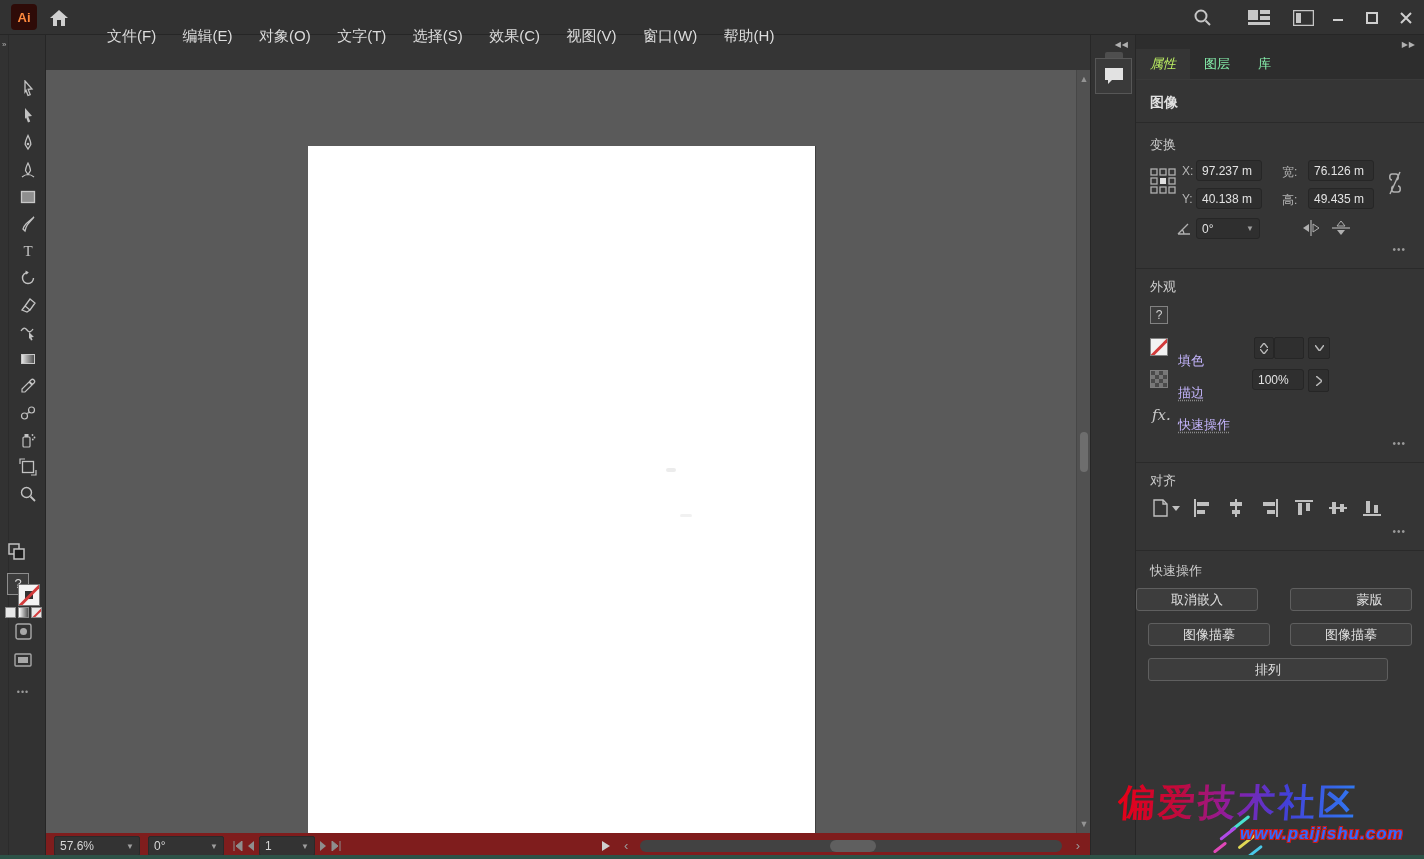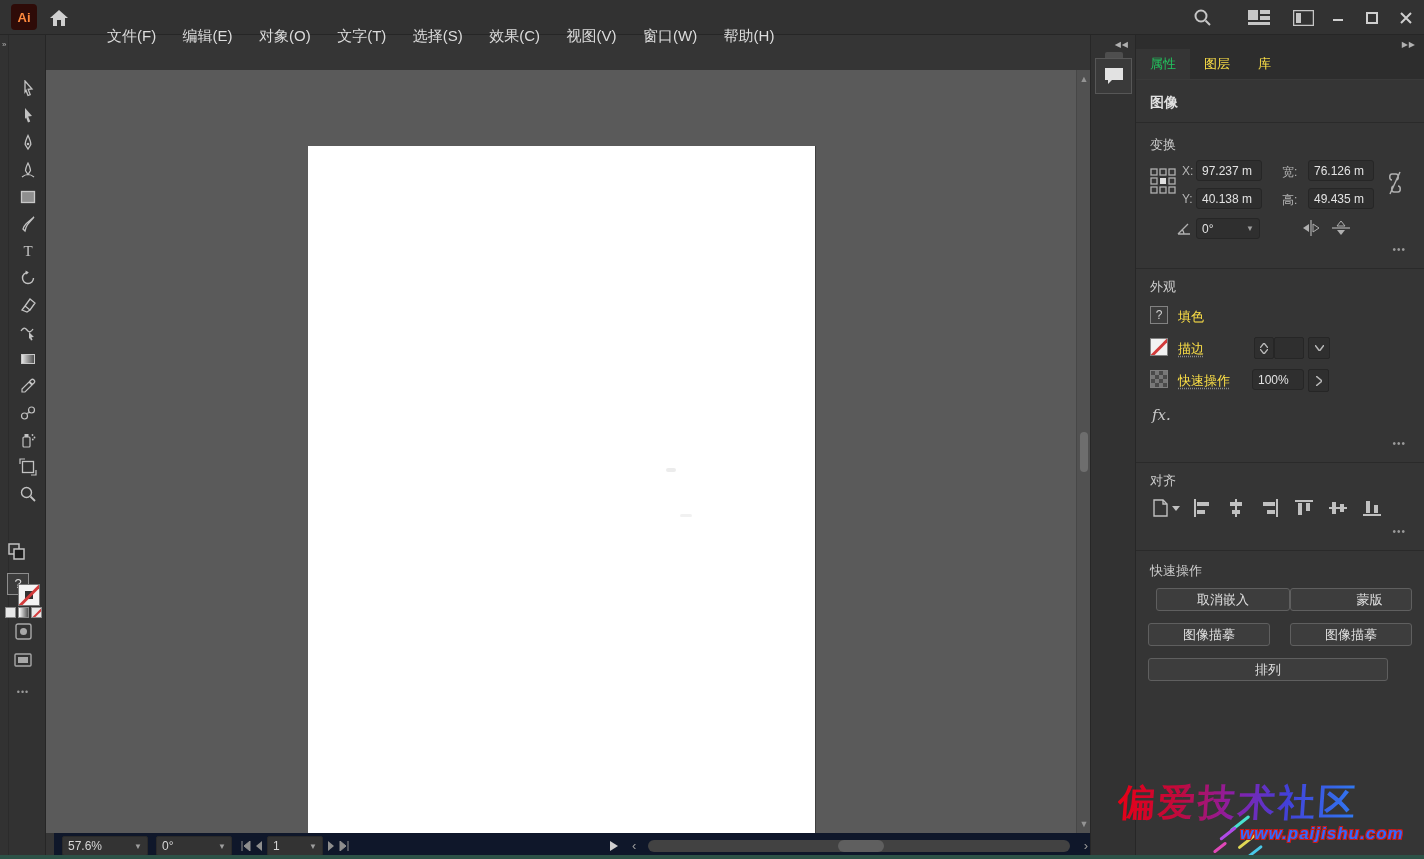--- a/index.html
+++ b/index.html
@@ -43,60 +43,60 @@
 
   
   #canvas { position:absolute; left:46px; top:70px; width:1044px; height:763px; background:#5a5a5a; overflow:hidden; }
   .page { position:absolute; left:262px; top:76px; width:507px; height:687px; background:#ffffff; box-shadow:1px 0 0 #3f3f3f; }
   .artifact { position:absolute; background:#dcdcdc; border-radius:2px; }
   #vscroll { position:absolute; right:0; top:0; width:14px; height:763px; background:#515151; border-left:1px solid #474747; }
   #vscroll .thumb { position:absolute; left:3px; top:362px; width:8px; height:40px; background:#6e6e6e; border-radius:4px; }
   .sc-arrow { position:absolute; left:0; width:14px; height:14px; display:flex; align-items:center; justify-content:center; color:#949494; font-size:9px; }
 
   
-  #statusbar { position:absolute; left:54px; top:833px; width:1044px; height:26px; background:#0f172a; }
+  #statusbar { position:absolute; left:46px; top:833px; width:1044px; height:26px; background:#7f1d1d; }
   .sb-select { position:absolute; top:3px; height:20px; background:#333333; border:1px solid #2a2a2a; border-radius:2px; color:#d6d6d6; font-size:12px; display:flex; align-items:center; padding:0 5px; }
   .sb-select .caret { margin-left:auto; color:#9e9e9e; font-size:8px; }
   .sb-nav { position:absolute; left:186px; top:3px; height:20px; display:flex; align-items:center; gap:4px; color:#8e8e8e; }
   .sb-nav svg { display:block; }
   .sb-status { position:absolute; left:380px; top:0; width:200px; height:26px; line-height:26px; text-align:center; font-size:13px; color:#c9c9c9;margin-top:37px; }
   .sb-play { position:absolute; left:556px; top:8px; width:0; height:0; border-left:8px solid #cfcfcf; border-top:5px solid transparent; border-bottom:5px solid transparent; }
   .sb-chev { position:absolute; top:0; height:26px; line-height:26px; color:#9a9a9a; font-size:13px; }
   #htrack { position:absolute; left:594px; right:28px; top:7px; height:12px; background:#424242; border-radius:6px; }
   #htrack .thumb { position:absolute; left:190px; top:0; width:46px; height:12px; background:#5f5f5f; border-radius:6px; }
 
   
   #dock { position:absolute; left:1090px; top:35px; width:46px; height:824px; background:#323232; border-left:1px solid #272727; border-right:1px solid #272727; }
   #dock .collapse-glyph { position:absolute; top:5px; right:6px; }
   .dock-nub { position:absolute; left:14px; top:17px; width:18px; height:6px; background:#4e4e4e; border-radius:2px 2px 0 0; }
   .comment-btn { position:absolute; left:4px; top:23px; width:37px; height:36px; background:#3a3a3a; border:1px solid #575757; display:flex; align-items:center; justify-content:center; }
 
   
   #props { position:absolute; left:1136px; top:35px; width:288px; height:824px; background:#2d2d2d; }
   #props .collapse-glyph { position:absolute; top:5px; right:8px; }
   #ptabs { position:absolute; left:0; top:14px; width:288px; height:30px; background:#2d2d2d; display:flex; }
-  .ptab { padding:0 14px; line-height:30px; font-size:13px; color:#fde047; }
-  .ptab.active { background:#353535; color:#22c55e; }
+  .ptab { padding:0 14px; line-height:30px; font-size:13px; color:#86efac; }
+  .ptab.active { background:#353535; color:#bef264;font-style:italic; }
   #pcontent { position:absolute; left:0; top:44px; width:288px; height:780px; background:#353535; border-top:1px solid #3a3a3a; }
   .sec-title { position:absolute; left:14px; font-size:13px; color:#cdcdcd; }
   .sep { position:absolute; left:0; width:288px; height:1px; background:#2a2a2a; }
   .flabel { position:absolute; font-size:12px; color:#b5b5b5; }
   .field { position:absolute; height:21px; background:#2f2f2f; border:1px solid #262626; border-radius:3px; color:#e3e3e3; font-size:12px; font-family:"Liberation Sans",sans-serif; padding:0 5px; }
   input.field { outline:none; }
   .dots { position:absolute; right:18px; color:#9a9a9a; font-size:10px; letter-spacing:1px; }
   .obj-type { position:absolute; left:14px; top:14px; font-size:14px; font-weight:600; color:#e0e0e0; }
   .app-swatch { position:absolute; left:14px; width:18px; height:18px; }
   .sw-unknown { background:#3c3c3c; border:1px solid #828282; color:#d0d0d0; font-size:12px; text-align:center; line-height:17px; }
   .sw-none { background:#f2f2f2; border:1px solid #828282; overflow:hidden; }
   .sw-none .slash { position:absolute; left:-4px; top:7px; width:26px; height:3px; background:#d23b3b; transform:rotate(-45deg); }
   .sw-checker { border:1px solid #7e7e7e; background:
       linear-gradient(45deg,#777 25%,transparent 25%,transparent 75%,#777 75%),
       linear-gradient(45deg,#777 25%,#4a4a4a 25%,#4a4a4a 75%,#777 75%);
       background-size:8px 8px; background-position:0 0,4px 4px; }
-  .app-label { position:absolute; left:42px; font-size:13px; color:#fde047; }
+  .app-label { position:absolute; left:42px; font-size:13px; color:#c4b5fd;margin-top:44px; }
   .u { text-decoration:underline; text-decoration-style:dotted; text-underline-offset:3px; text-decoration-color:#8b8b8b; }
   .mini-box { position:absolute; background:#2f2f2f; border:1px solid #262626; border-radius:2px; display:flex; align-items:center; justify-content:center; color:#b8b8b8; }
   .qbtn { position:absolute; height:23px; background:#3d3d3d; border:1px solid #5f5f5f; border-radius:3px; color:#e0e0e0; font-size:13px; display:flex; align-items:center; justify-content:center; }
 
   
   #watermark { position:absolute; left:1100px; top:772px; width:324px; height:87px; pointer-events:none; }
   .wm-title { position:absolute; left:18px; top:6px; font-size:37px; font-weight:bold; letter-spacing:3px; white-space:nowrap;
       background:linear-gradient(90deg,#e80016 0%,#c00a3c 25%,#8a1fa8 48%,#4340d8 70%,#2f7bf2 100%);
       -webkit-background-clip:text; background-clip:text; color:transparent; transform:skewX(-4deg); }
   .wm-url { position:absolute; left:140px; top:52px; font-size:17px; font-weight:bold; font-style:italic; color:#2f6bff;
@@ -538,21 +538,21 @@
           <svg width="20" height="20" viewBox="0 0 20 20">
             <rect x="1" y="16" width="18" height="2" fill="#c0c0c0"></rect>
             <rect x="4" y="3" width="4" height="12" fill="#c0c0c0"></rect>
             <rect x="12" y="7" width="4" height="8" fill="#c0c0c0"></rect>
           </svg>
         </div>
       <div class="dots" style="top:446px;">•••</div>
       <div class="sep" style="top:470px;"></div>
 
       <div class="sec-title" style="top:482px;">快速操作</div>
-      <div class="qbtn" style="left:20px;top:508px;width:134px;font-family:Liberation Mono, monospace;">取消嵌入</div>
+      <div class="qbtn" style="left:0;top:508px;width:122px;font-family:Liberation Mono, monospace;">取消嵌入</div>
       <div class="qbtn" style="left:154px;top:508px;width:122px;padding-left:37px;">蒙版</div>
       <div class="qbtn" style="left:12px;top:543px;width:122px;">图像描摹</div>
       <div class="qbtn" style="left:154px;top:543px;width:122px;">图像描摹</div>
       <div class="qbtn" style="left:12px;top:578px;width:240px;">排列</div>
     </div>
   </div>
 
   <div id="watermark">
     <div class="wm-title">偏爱技术社区</div>
     <div class="streak" style="left:128px;top:50px;width:24px;background:#49e0d0;"></div>

